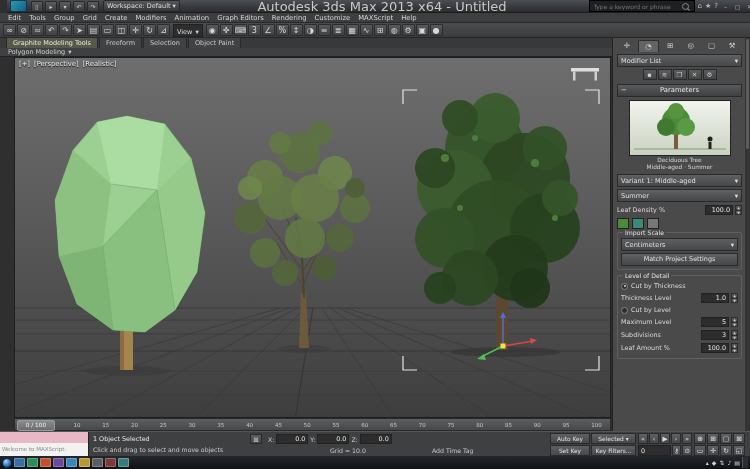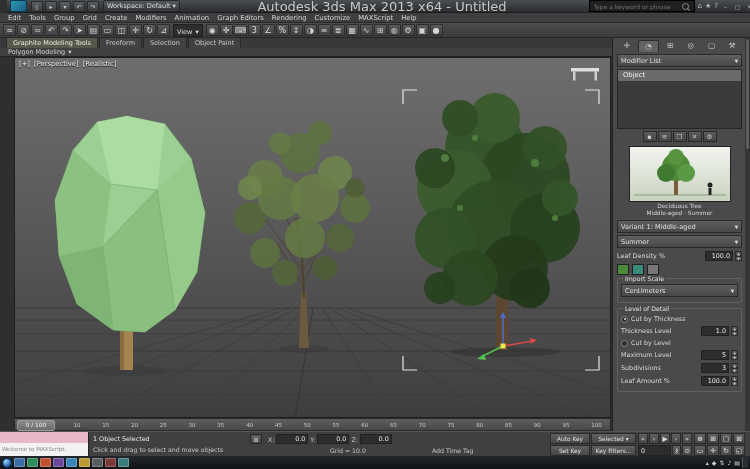--- a/index.html
+++ b/index.html
@@ -368,32 +368,30 @@
       <div class="cp-tab">▢</div>
       <div class="cp-tab">⚒</div>
     </div>
 
 
   <div class="dropdown">
     <span>Modifier List</span>
     <span>▾</span>
   </div>
 
-  <div class="stack-box">
-      <div class="stack-item">Object</div>
-    </div>
 
   <div class="stack-btns">
       <div class="stack-btn">▪</div>
       <div class="stack-btn">≋</div>
       <div class="stack-btn">❒</div>
       <div class="stack-btn">✕</div>
       <div class="stack-btn">⚙</div>
     </div>
 
+  <div class="rollout">Parameters</div>
 
   <div class="thumb-wrap">
     <svg width="100" height="54" viewBox="0 0 100 54">
       <line x1="4" y1="48" x2="96" y2="48" stroke="#8a9a7a" stroke-width="1"></line>
       <rect x="44" y="30" width="4" height="18" fill="#7a5c3a"></rect>
       <circle cx="46" cy="20" r="14" fill="#4e8a3a"></circle>
       <circle cx="36" cy="26" r="9" fill="#3f7a30"></circle>
       <circle cx="56" cy="26" r="9" fill="#5a9a44"></circle>
       <circle cx="46" cy="10" r="8" fill="#57943f"></circle>
       <circle cx="80" cy="38" r="2.5" fill="#222222"></circle>
@@ -428,20 +426,21 @@
     <div class="disp-btn" style="background:#3a8a7a"></div>
     <div class="disp-btn" style="background:#777777"></div>
   </div>
 
   <div class="group">
     <span class="group-title">Import Scale</span>
     <div class="dropdown">
       <span>Centimeters</span>
       <span>▾</span>
     </div>
+    <div class="btn">Match Project Settings</div>
   </div>
 
   <div class="group">
     <span class="group-title">Level of Detail</span>
     <div class="radio-row">
       <div class="radio sel"></div>
       <span>Cut by Thickness</span>
     </div>
     <div class="param-row">
       <span class="param-label">Thickness Level</span>

